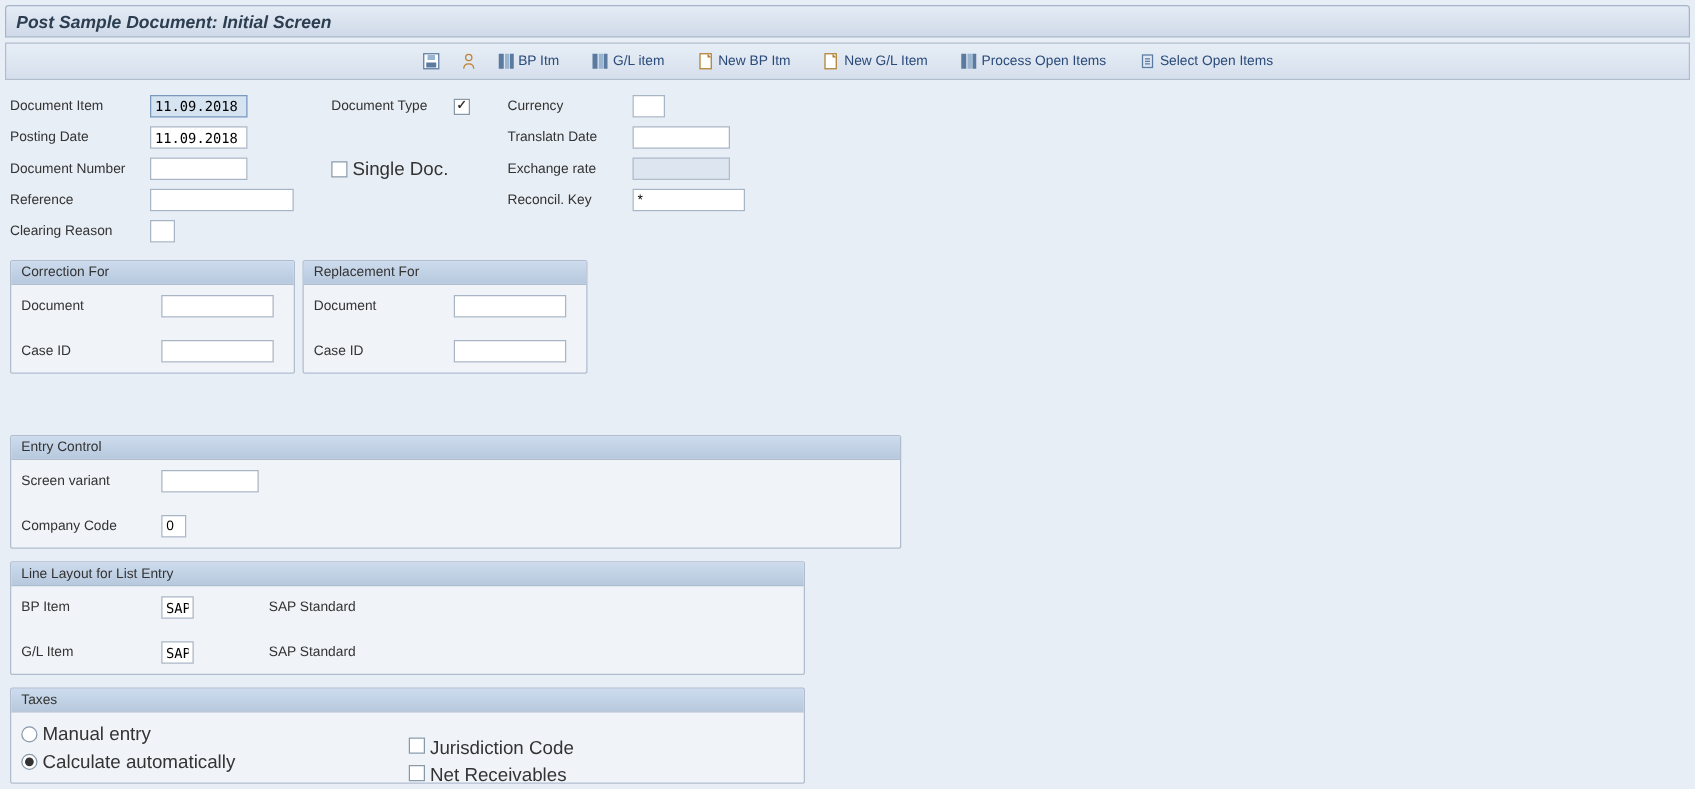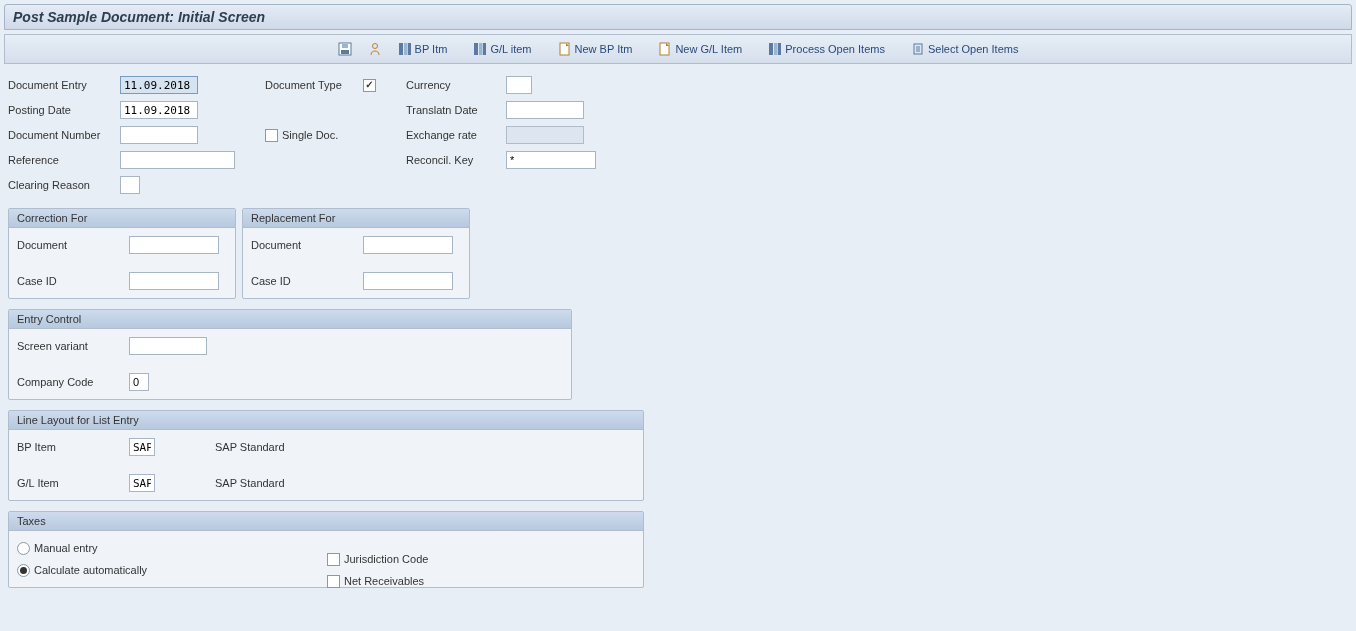--- a/index.html
+++ b/index.html
@@ -65,21 +65,21 @@
     .form-input.w20 { width: 20px; }
     .form-input.highlighted { background: #D6E3F0; border-color: #7A9AC0; }
     .form-input.readonly { background: #DDE6F0; border-color: #B0BCCA; }
     
     .checkbox-input {
       width: 13px; height: 13px; border: 1px solid #8899AA; background: #fff;
       display: inline-flex; align-items: center; justify-content: center;
       font-size: 10px; line-height: 1;
     }
     .checkbox-input.checked::after { content: "✓"; color: #333; font-weight: bold; font-size: 10px; }
-    .checkbox-label { margin-left: 4px; font-size: 11px; }
+    .checkbox-label { margin-left: 4px; font-size: 15px; }
     
     .radio-input {
       width: 13px; height: 13px; border: 1px solid #8899AA; border-radius: 50%;
       background: #fff; display: inline-flex; align-items: center; justify-content: center;
     }
     .radio-input.checked::after {
       content: ""; width: 7px; height: 7px; background: #333; border-radius: 50%;
     }
     
     .group-panel {
@@ -93,21 +93,21 @@
       padding: 3px 8px;
       font-size: 11px;
       color: #333;
       border-bottom: 1px solid #B0BDCF;
     }
     .group-body { padding: 6px 8px; display: flex; flex-direction: column; gap: 14px; }
     .group-body .form-label { width: 112px; }
     
     .panels-row { display: flex; gap: 6px; }
     .panels-row .group-panel { width: 228px; }
-    .group-panel.entry { width: 564px; }
+    .group-panel.entry { width: 713px; margin-top: 39px; }
     .group-panel.line-layout { width: 636px; }
     .group-panel.taxes { width: 636px; }
     
     .inline-text { font-size: 11px; color: #333; margin-left: 20px; }
     
     .col2 .form-label { width: 98px; }
     .col3 .form-label { width: 100px; }
     
     .taxes-body { padding: 6px 8px; }
     .taxes-row { display: flex; align-items: center; height: 22px; }
@@ -184,21 +184,21 @@
         <line x1="5" y1="9" x2="9" y2="9" stroke="#5A7AA0"></line>
       </svg>
     <span>Select Open Items</span>
   </span>
 </div>
 
 <div class="content">
   <div class="form-grid">
     <div class="form-col">
       <div class="form-row">
-        <span class="form-label">Document Entry</span>
+        <span class="form-label">Document Item</span>
         <input class="form-input w78 highlighted" value="11.09.2018" style="">
       </div>
       <div class="form-row">
         <span class="form-label">Posting Date</span>
         <input class="form-input w78" value="11.09.2018" style="">
       </div>
       <div class="form-row">
         <span class="form-label">Document Number</span>
         <input class="form-input w78" value="" style="">
       </div>

